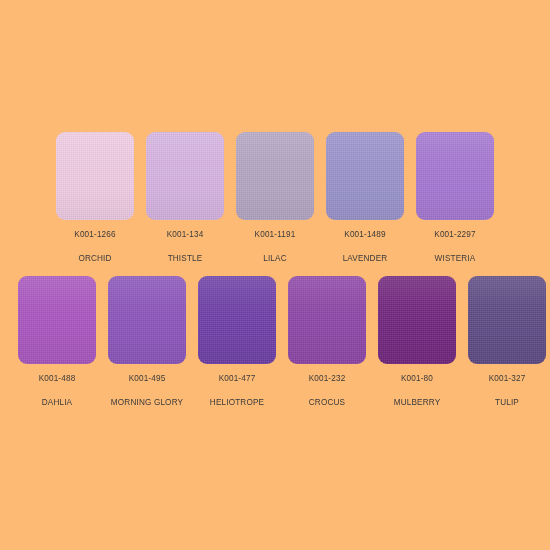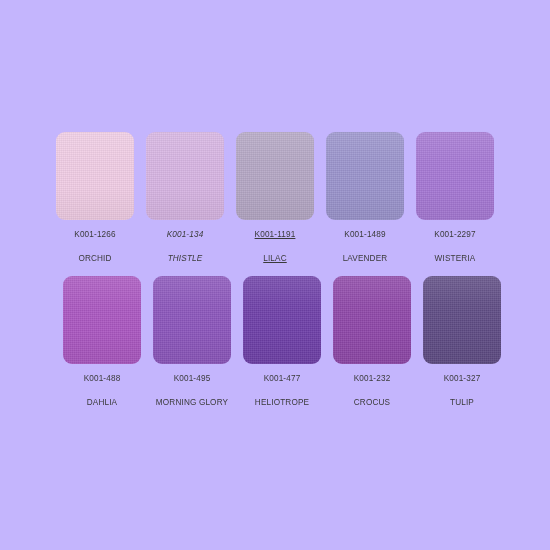--- a/index.html
+++ b/index.html
@@ -11,21 +11,21 @@
     width: 550px;
     height: 550px;
     background: #ffffff;
     font-family: "Liberation Sans", "DejaVu Sans", sans-serif;
     overflow: hidden;
   }
 
   #palette-sheet {
     width: 550px;
     height: 550px;
-    background: #c4b5fd;
+    background: #fdba74;
     box-sizing: border-box;
     padding-top: 132px;
     display: flex;
     flex-direction: column;
     align-items: center;
   }
 
   .swatch-row {
     display: flex;
     flex-direction: row;
@@ -122,29 +122,29 @@
     <div class="swatch-cell">
       <div class="swatch-chip" style="background-color: rgb(240, 204, 228);"></div>
       <div class="swatch-caption" style="color: rgb(58, 58, 58);">
         <span class="swatch-code">K001-1266</span>
         <span class="swatch-name">ORCHID</span>
       </div>
     </div>
 
     <div class="swatch-cell">
       <div class="swatch-chip" style="background-color: rgb(215, 180, 226);"></div>
-      <div class="swatch-caption" style="color: rgb(58, 58, 58); font-style: italic;">
+      <div class="swatch-caption" style="color: rgb(58, 58, 58);">
         <span class="swatch-code">K001-134</span>
         <span class="swatch-name">THISTLE</span>
       </div>
     </div>
 
     <div class="swatch-cell">
       <div class="swatch-chip" style="background-color: rgb(180, 166, 196);"></div>
-      <div class="swatch-caption" style="color: rgb(58, 58, 58); text-decoration: underline;">
+      <div class="swatch-caption" style="color: rgb(58, 58, 58);">
         <span class="swatch-code">K001-1191</span>
         <span class="swatch-name">LILAC</span>
       </div>
     </div>
 
     <div class="swatch-cell">
       <div class="swatch-chip" style="background-color: rgb(154, 147, 204);"></div>
       <div class="swatch-caption" style="color: rgb(58, 58, 58);">
         <span class="swatch-code">K001-1489</span>
         <span class="swatch-name">LAVENDER</span>
@@ -189,20 +189,27 @@
     </div>
 
     <div class="swatch-cell">
       <div class="swatch-chip" style="background-color: rgb(142, 70, 168);"></div>
       <div class="swatch-caption" style="color: rgb(58, 58, 58);">
         <span class="swatch-code">K001-232</span>
         <span class="swatch-name">CROCUS</span>
       </div>
     </div>
 
+    <div class="swatch-cell">
+      <div class="swatch-chip" style="background-color: rgb(114, 38, 126);"></div>
+      <div class="swatch-caption" style="color: rgb(58, 58, 58);">
+        <span class="swatch-code">K001-80</span>
+        <span class="swatch-name">MULBERRY</span>
+      </div>
+    </div>
 
     <div class="swatch-cell">
       <div class="swatch-chip" style="background-color: rgb(94, 75, 132);"></div>
       <div class="swatch-caption" style="color: rgb(58, 58, 58);">
         <span class="swatch-code">K001-327</span>
         <span class="swatch-name">TULIP</span>
       </div>
     </div>
 
   </div>

